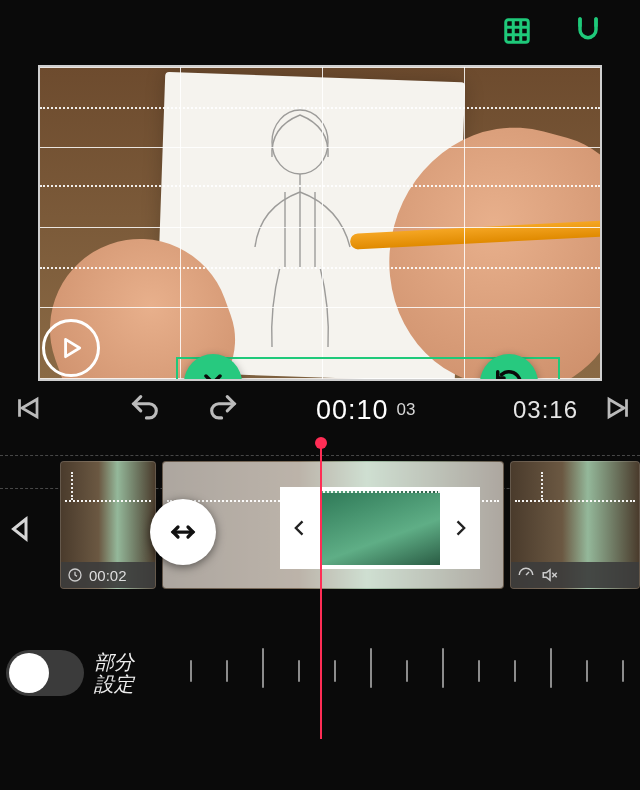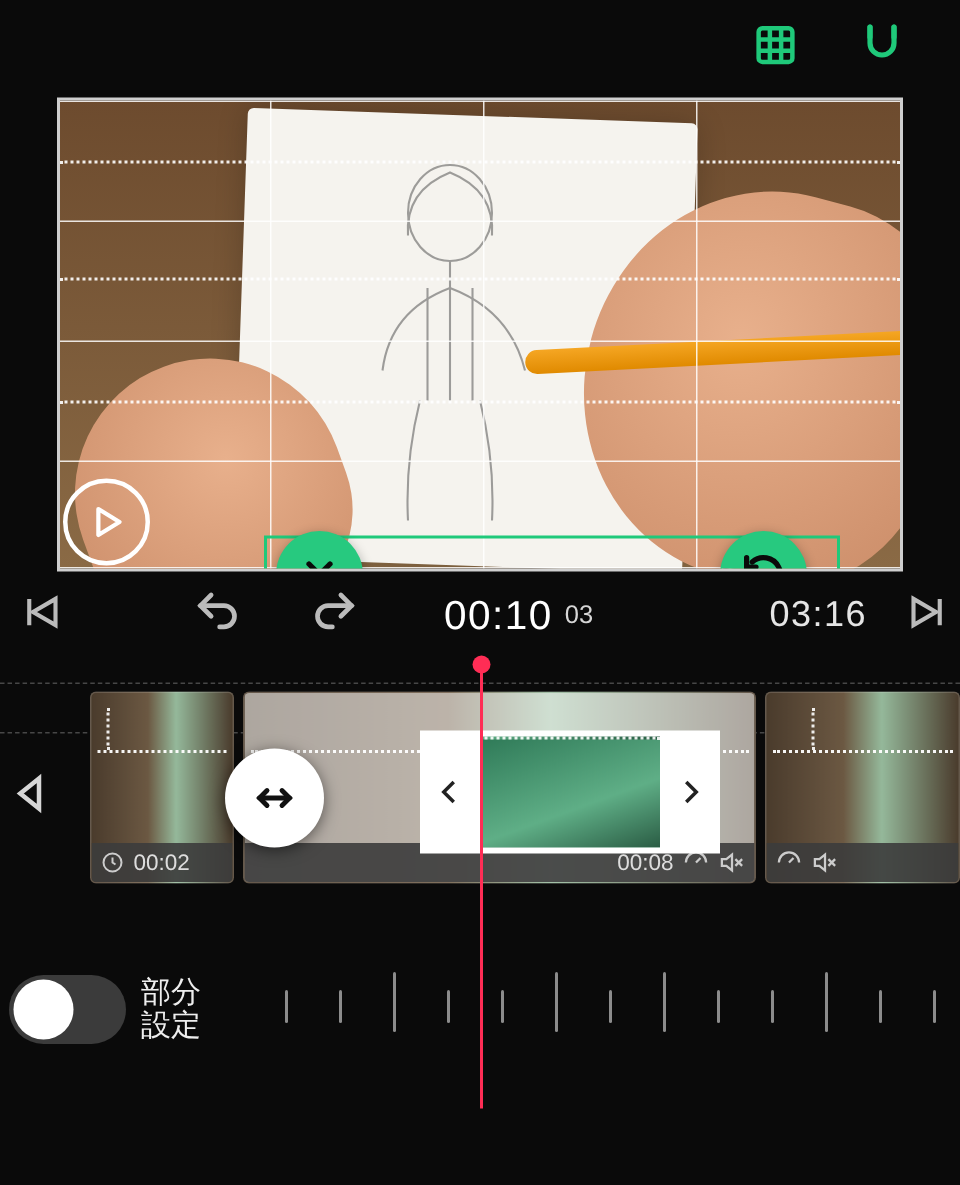--- a/index.html
+++ b/index.html
@@ -122,21 +122,21 @@
     display:flex;
     align-items:center;
     padding: 0 10px;
     color:#ddd;
     position: relative;
   }
   .tb-btn { color:#bbb; cursor:pointer; }
   .tb-gostart { margin-left: 2px; }
   .tb-undo { margin-left: 86px; }
   .tb-redo { margin-left: 44px; }
-  .time-current { font-size:27px; color:#fff; margin-left: 56px; letter-spacing:1px; }
+  .time-current { font-size:27px; color:#fff; margin-left: 76px; letter-spacing:1px; }
   .time-frame { font-size:17px; color:#d6d6d6; margin-left: 8px; }
   .time-total { position:absolute; right:62px; font-size:24px; color:#e5e5e5; letter-spacing:1px; }
   .tb-goend { position:absolute; right:6px; }
   .timeline-area {
     position: relative;
     height: 165px;
   }
   .hairline { position:absolute; top:16px; left:0; right:0; height:0; border-top:1px dashed rgba(255,255,255,.25); }
   .hairline2 { top: 49px; }
   .clips {
@@ -216,20 +216,21 @@
   .playhead::before {
     content:""; position:absolute; top:-2px; left:-5px;
     width:12px; height:12px; border-radius:50%;
     background:#ff2d55;
   }
   .bottom-row {
     position: relative;
     height: 120px;
     display:flex;
     align-items:center;
+    font-style:italic;
   }
   .toggle-wrap {
     position:absolute; left:6px; top: 46px;
     display:flex; align-items:center; gap:10px;
   }
   .toggle {
     width: 78px; height:46px; border-radius:23px;
     background:#3b3b3b;
     position:relative; cursor:pointer;
   }
@@ -374,32 +375,20 @@
       <div class="strip">
         <svg width="16" height="16" viewBox="0 0 24 24" fill="none" stroke="#ccc" stroke-width="2">
             <circle cx="12" cy="12" r="9"></circle>
             <path d="M12 7v5l3 2"></path>
           </svg>
         <span>00:02</span>
       </div>
     </div>
     <div class="clip selected" style="width:342px">
       <div class="clip-dotted-h"></div>
-      <div class="strip" style="justify-content:flex-end">
-        <span>00:08</span>
-        <svg width="18" height="18" viewBox="0 0 24 24" fill="none" stroke="#ccc" stroke-width="2">
-            <path d="M3 12a9 9 0 0 1 18 0"></path>
-            <line x1="12" y1="12" x2="16" y2="8"></line>
-          </svg>
-        <svg width="18" height="18" viewBox="0 0 24 24" fill="none" stroke="#ccc" stroke-width="2">
-            <polygon points="3 9 7 9 12 5 12 19 7 15 3 15"></polygon>
-            <line x1="15" y1="9" x2="21" y2="15"></line>
-            <line x1="21" y1="9" x2="15" y2="15"></line>
-          </svg>
-      </div>
     </div>
     <div class="clip" style="width:130px">
       <div class="dotted-v" style="left:30px"></div>
       <div class="clip-dotted-h"></div>
       <div class="strip">
         <svg width="18" height="18" viewBox="0 0 24 24" fill="none" stroke="#ccc" stroke-width="2">
             <path d="M3 12a9 9 0 0 1 18 0"></path>
             <line x1="12" y1="12" x2="16" y2="8"></line>
           </svg>
         <svg width="18" height="18" viewBox="0 0 24 24" fill="none" stroke="#ccc" stroke-width="2">

